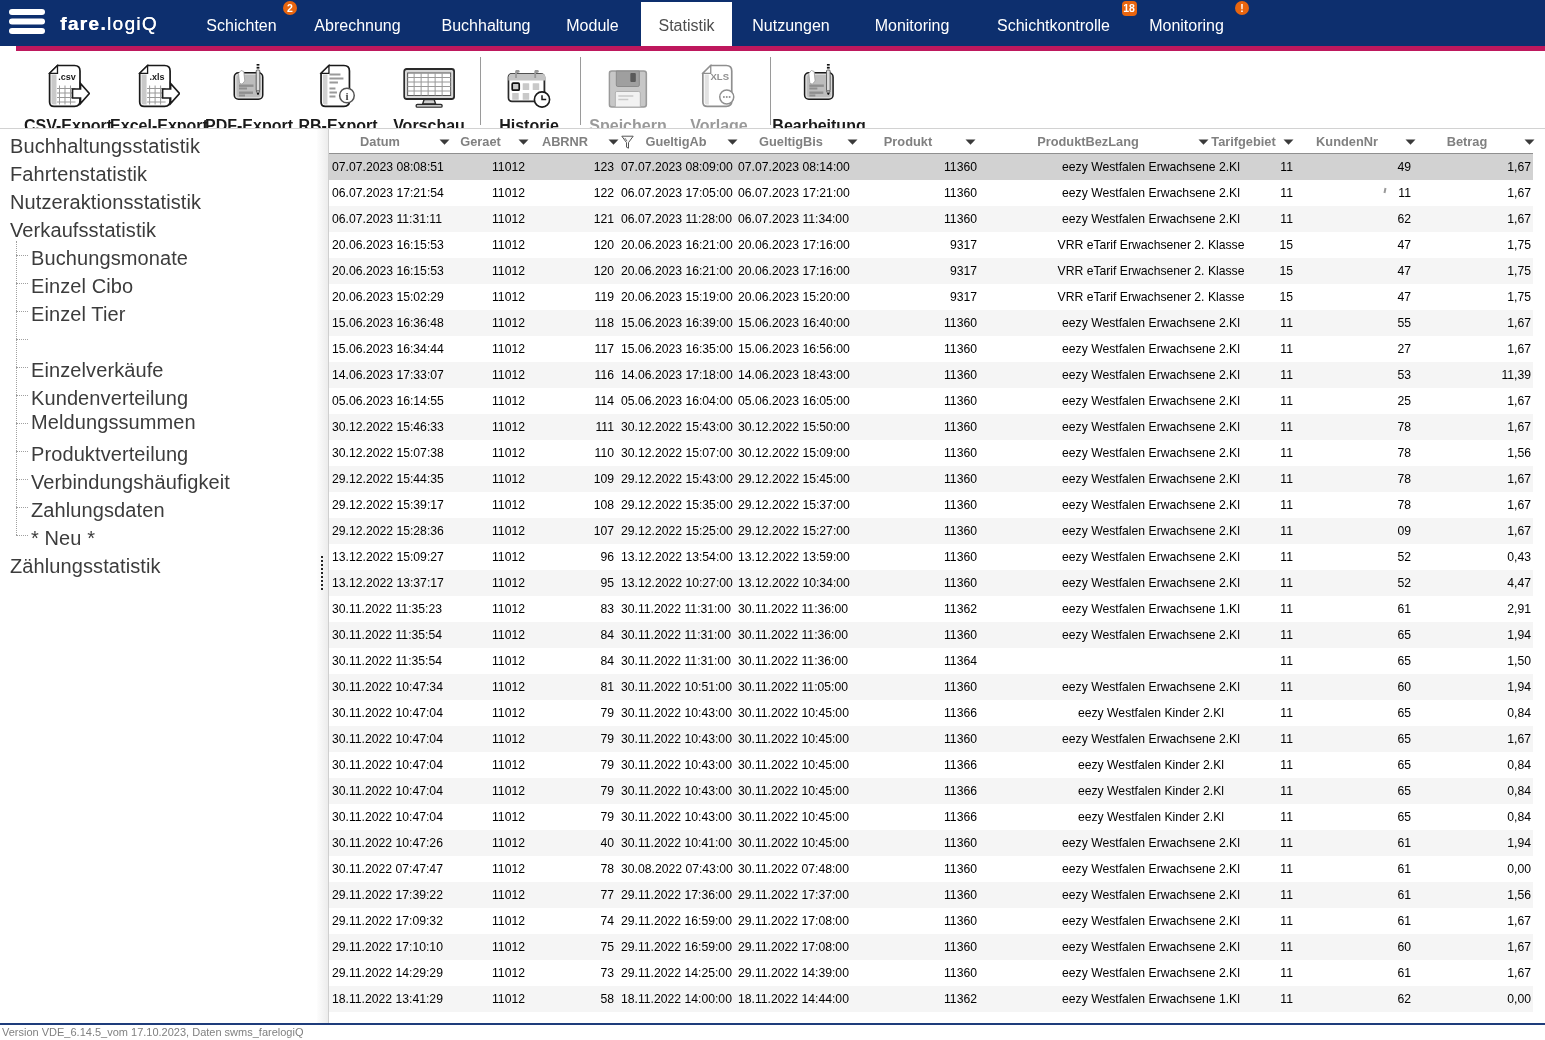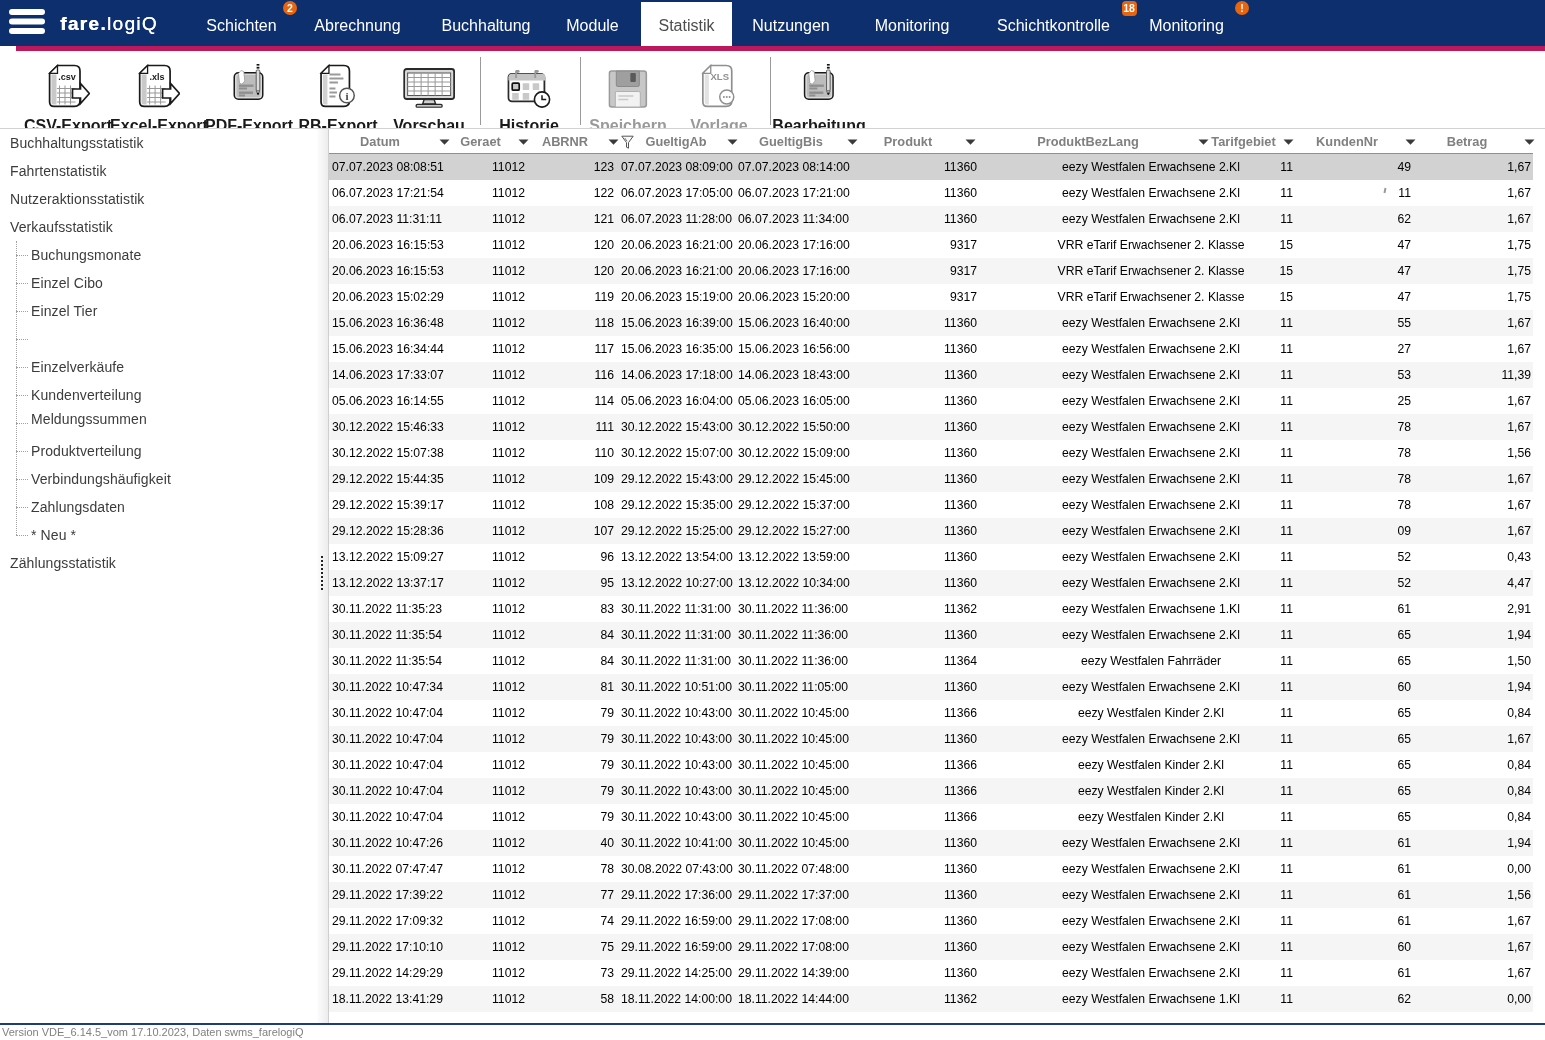--- a/index.html
+++ b/index.html
@@ -15,21 +15,21 @@
 .badge { position:absolute; height:14px; line-height:14px; border-radius:8px; background:#e8650f;
   color:#fff; font-size:10.5px; font-weight:bold; text-align:center; }
 .toolbar { position:absolute; left:16px; top:46px; width:1545px; height:82px; background:#fff;
   border-top:5px solid #be185d; }
 .tool { position:absolute; top:12px; transform:translateX(-50%); text-align:center; }
 .ticon { height:45px; display:flex; align-items:flex-end; justify-content:center; }
 .tlabel { font-size:16px; font-weight:bold; color:#1a1a1a; margin-top:9px; white-space:nowrap; }
 .tool.dis .tlabel { color:#9a9a9a; }
 .tsep { position:absolute; top:6px; height:68px; width:1px; background:#9a9a9a; }
 .sidebar { position:absolute; left:0; top:128px; width:317px; height:895px; background:#fff; }
-.sitem { position:absolute; font-size:14px; letter-spacing:0.1px; color:#3c3c3c; white-space:nowrap; }
+.sitem { position:absolute; font-size:20px; letter-spacing:0.1px; color:#3c3c3c; white-space:nowrap; }
 .sitem.sel { background:#1b75d1; color:#fff; width:289px; height:24px; line-height:24px; padding-left:2px; }
 .vline { position:absolute; width:1px; border-left:1px dotted #a0a0a0; }
 .hline { position:absolute; width:12px; height:1px; border-top:1px dotted #a0a0a0; }
 .splitter { position:absolute; left:317px; top:128px; width:12px; height:895px;
   background:linear-gradient(to right,#fdfdfd,#ececec); border-right:1px solid #cfcfcf; }
 .shandle { position:absolute; left:4px; top:428px; width:2px; height:36px;
   background:repeating-linear-gradient(to bottom,#222 0 2px,transparent 2px 4px); }
 .tablearea { position:absolute; left:329px; top:128px; width:1216px; height:895px; background:#fff; }
 .thead { position:absolute; left:0; top:0; width:1216px; height:26px; }
 .hcell { position:absolute; top:0; height:26px; line-height:27px; font-size:12.8px; font-weight:bold;
@@ -581,21 +581,20 @@
       <span class="c9">65</span>
       <span class="c10">1,94</span>
     </div>
     <div class="row" style="top:520.0px">
       <span class="c1">30.11.2022 11:35:54</span>
       <span class="c2">11012</span>
       <span class="c3">84</span>
       <span class="c4">30.11.2022 11:31:00</span>
       <span class="c5">30.11.2022 11:36:00</span>
       <span class="c6">11364</span>
-      <span class="c7">eezy Westfalen Fahrräder</span>
       <span class="c8">11</span>
       <span class="c9">65</span>
       <span class="c10">1,50</span>
     </div>
     <div class="row odd" style="top:546.0px">
       <span class="c1">30.11.2022 10:47:34</span>
       <span class="c2">11012</span>
       <span class="c3">81</span>
       <span class="c4">30.11.2022 10:51:00</span>
       <span class="c5">30.11.2022 11:05:00</span>

